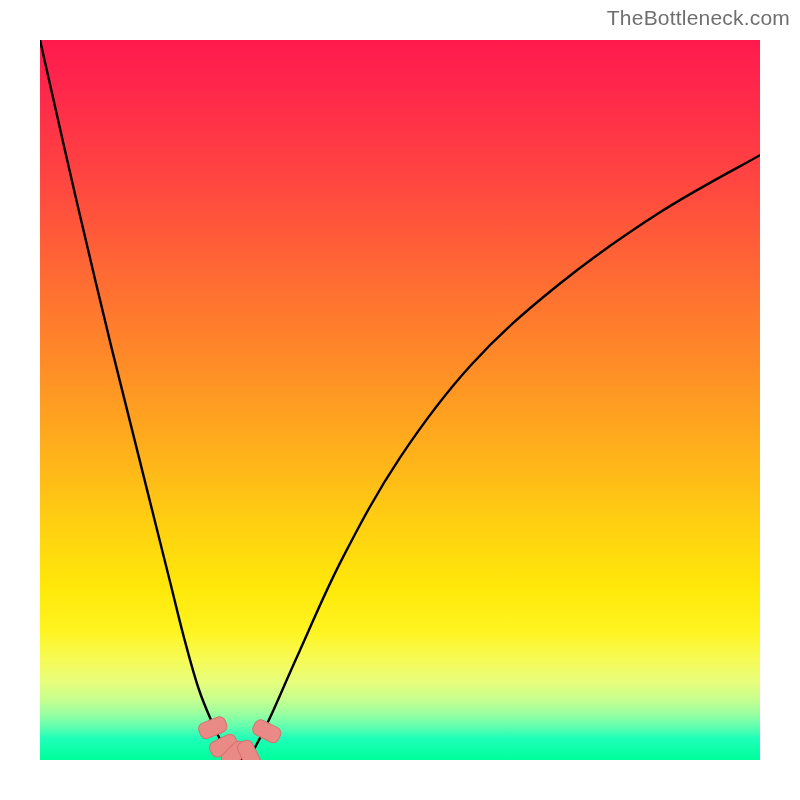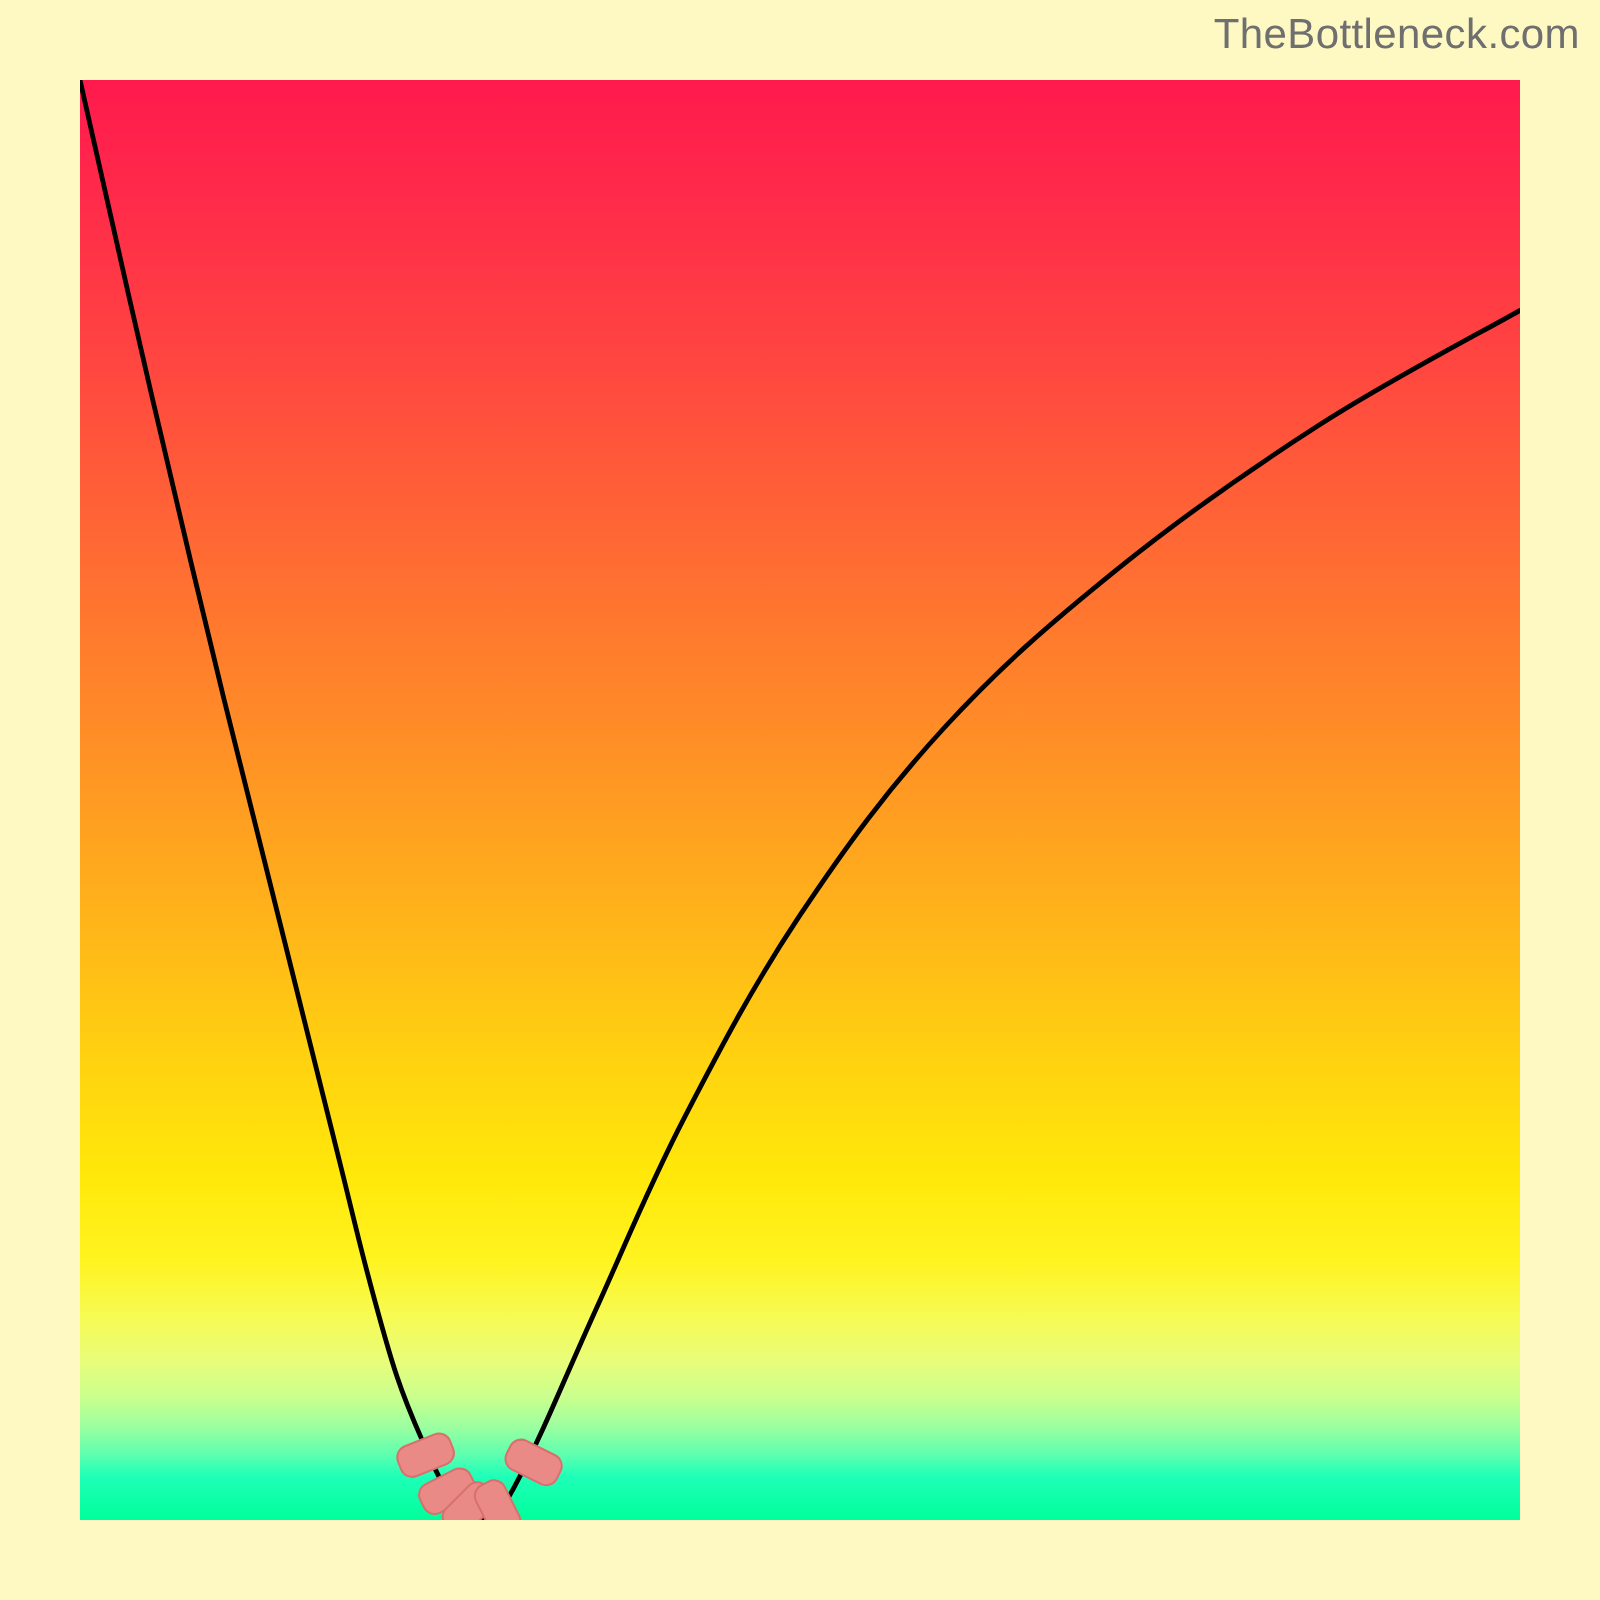--- a/index.html
+++ b/index.html
@@ -10,21 +10,21 @@
     background: #000;
     overflow: hidden;
     font-family: Arial, Helvetica, sans-serif;
   }
   .frame {
     position: absolute;
     top: 0;
     left: 0;
     width: 800px;
     height: 800px;
-    background: #fef9c3;
+    background: #ffffff;
   }
   .watermark {
     position: absolute;
     top: 6px;
     right: 10px;
     color: #6f6f6f;
     font-size: 21px;
     font-weight: 400;
     letter-spacing: 0.2px;
     user-select: none;

